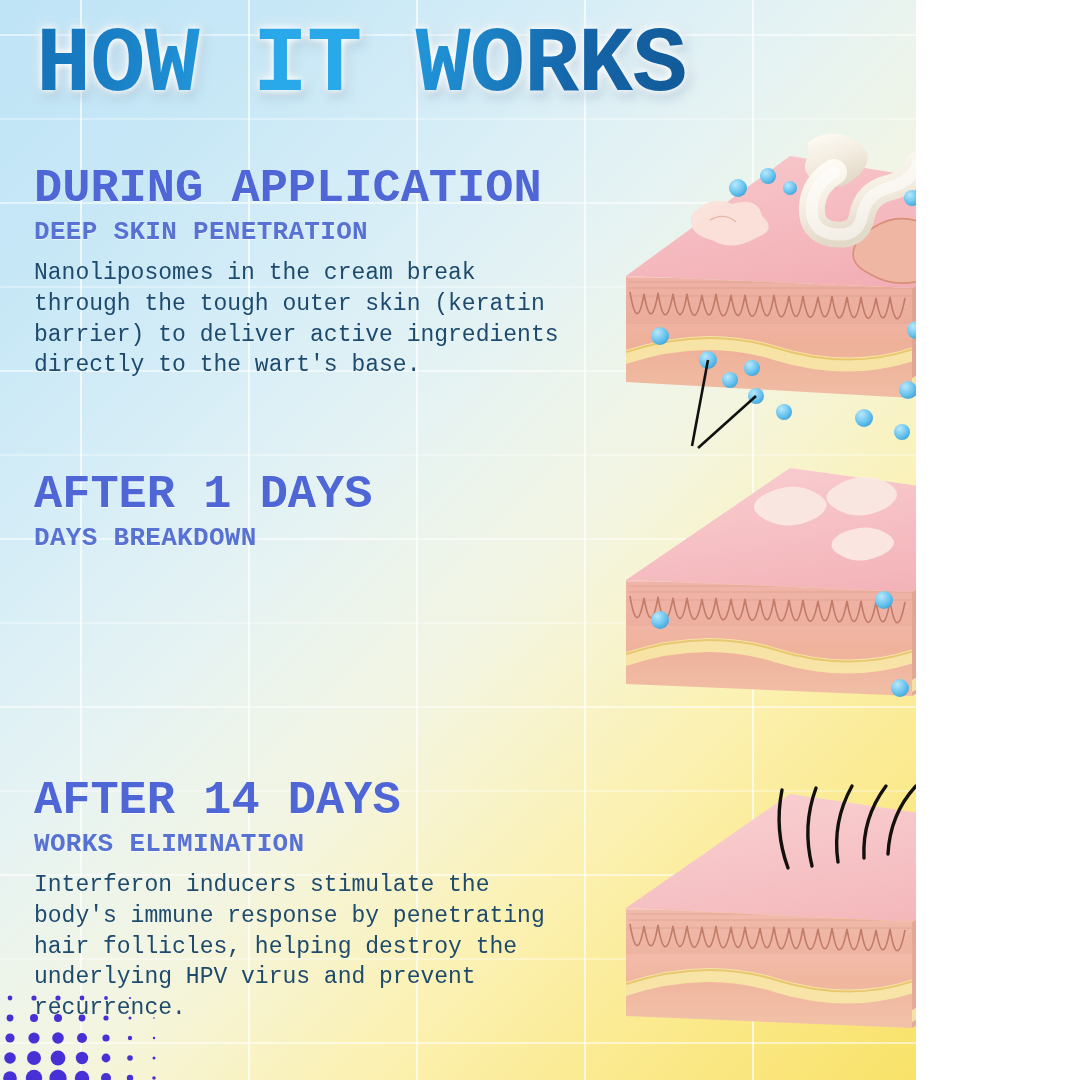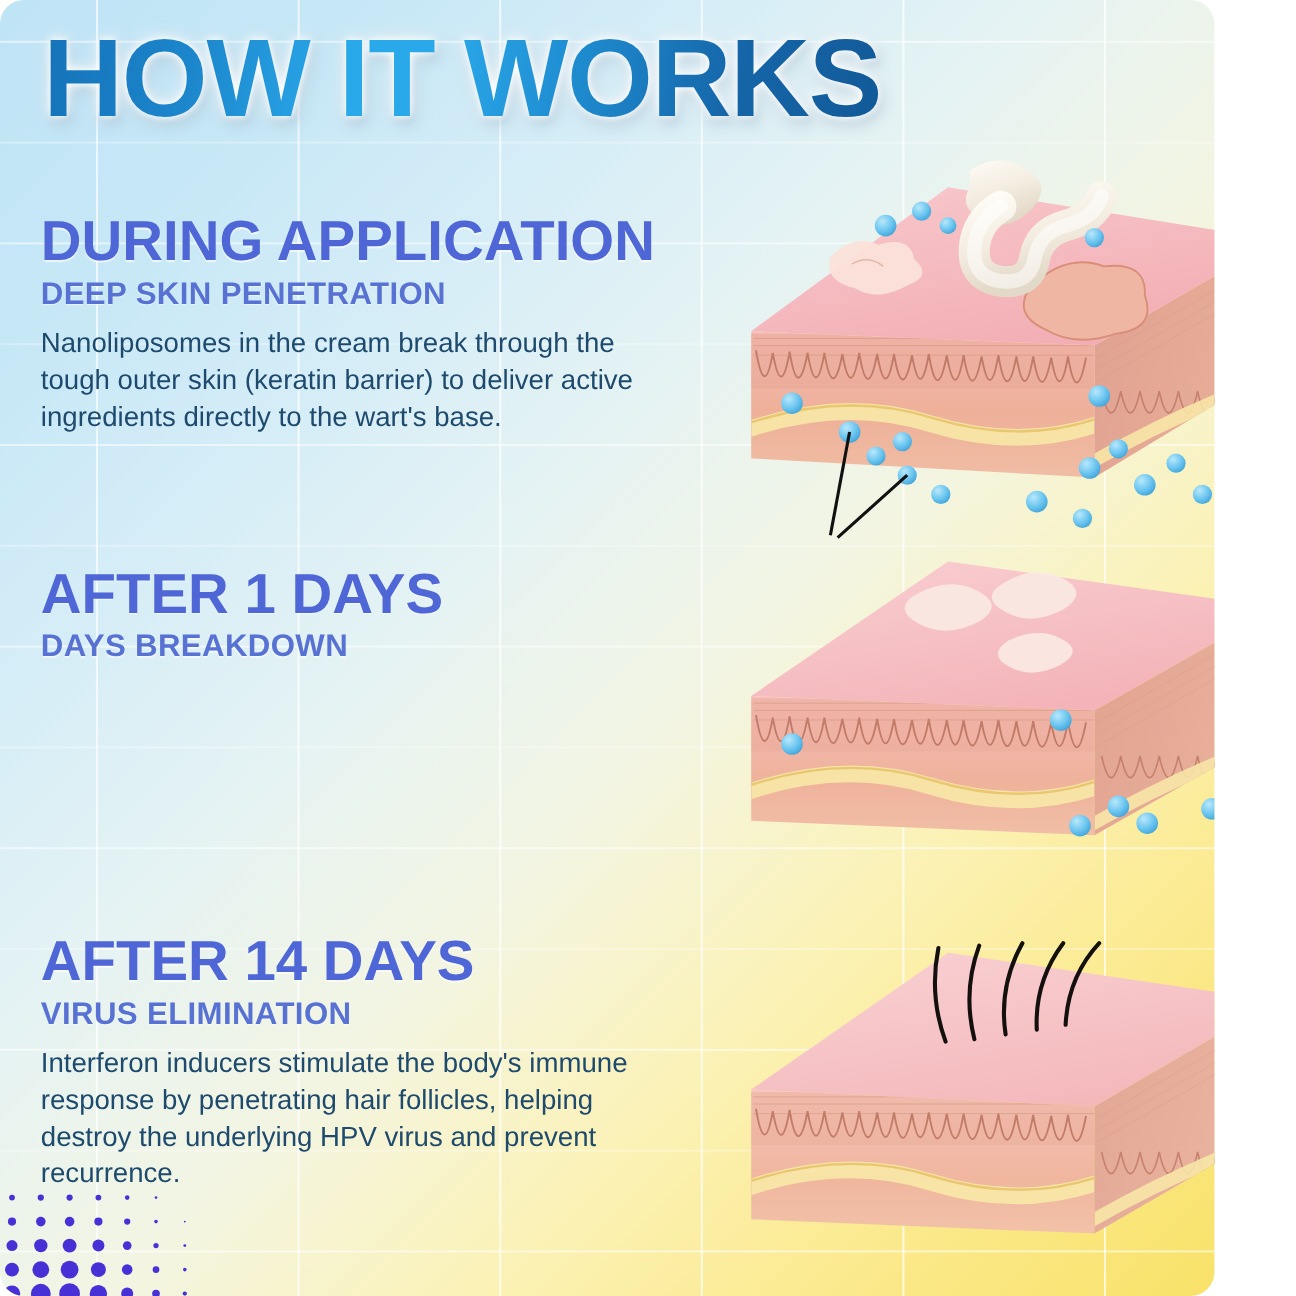--- a/index.html
+++ b/index.html
@@ -2,35 +2,34 @@
 <html><head>
 <meta charset="utf-8">
 <style>
   html, body {
     margin: 0;
     padding: 0;
     background: #ffffff;
   }
   #poster {
     position: relative;
-    width: 1012px;
+    width: 916px;
     height: 1080px;
     overflow: hidden;
-    font-family: Liberation Sans, sans-serif;
+    font-family: Liberation Mono, monospace;
     background:
       linear-gradient(135deg,
         #bfe4f6 0%,
         #c6e7f6 14%,
         #d5edf7 28%,
         #e6f3f3 42%,
         #f3f5e2 56%,
         #fbf2b8 70%,
         #fbea8f 84%,
         #f8e269 100%);
-    border-radius: 20px;
   }
 
   
   .grid-layer {
     position: absolute;
     inset: 0;
     background-image:
       linear-gradient(to right, rgba(255,255,255,0.55) 2px, rgba(255,255,255,0) 2px),
       linear-gradient(to bottom, rgba(255,255,255,0.55) 2px, rgba(255,255,255,0) 2px);
     background-size: 168px 168px;
@@ -66,21 +65,21 @@
     -webkit-background-clip: text;
     background-clip: text;
     color: transparent;
     -webkit-text-fill-color: transparent;
     filter: drop-shadow(0 0 3px #ffffff) drop-shadow(0 0 6px #ffffff)
             drop-shadow(2px 4px 3px rgba(90,130,160,0.35));
   }
 
   
   .block { position: absolute; left: 34px; width: 570px; }
-  .block-1 { top: 176px; }
+  .block-1 { top: 164px; }
   .block-2 { top: 470px; }
   .block-3 { top: 776px; }
 
   .b-title {
     font-size: 47px;
     font-weight: 700;
     color: #4e66d6;
     letter-spacing: 0px;
     line-height: 1.06;
     margin: 0 0 4px 0;
@@ -133,21 +132,21 @@
     <p class="b-body">Nanoliposomes in the cream break through the tough outer skin (keratin barrier) to deliver active ingredients directly to the wart's base.</p>
   </div>
 
   <div class="block block-2">
     <h2 class="b-title">AFTER 1 DAYS</h2>
     <h3 class="b-sub">DAYS BREAKDOWN</h3>
   </div>
 
   <div class="block block-3">
     <h2 class="b-title">AFTER 14 DAYS</h2>
-    <h3 class="b-sub">VIRUS ELIMINATION</h3>
+    <h3 class="b-sub">WORKS ELIMINATION</h3>
     <p class="b-body">Interferon inducers stimulate the body's immune response by penetrating hair follicles, helping destroy the underlying HPV virus and prevent recurrence.</p>
   </div>
 
   <div class="illo-col">
 
     <div class="skin-wrap skin-1">
       <svg viewBox="0 0 468 270">
         <defs>
           <linearGradient id="topA" x1="0" y1="0" x2="0.6" y2="1">
             <stop offset="0%" stop-color="#f8c9cd"></stop>

